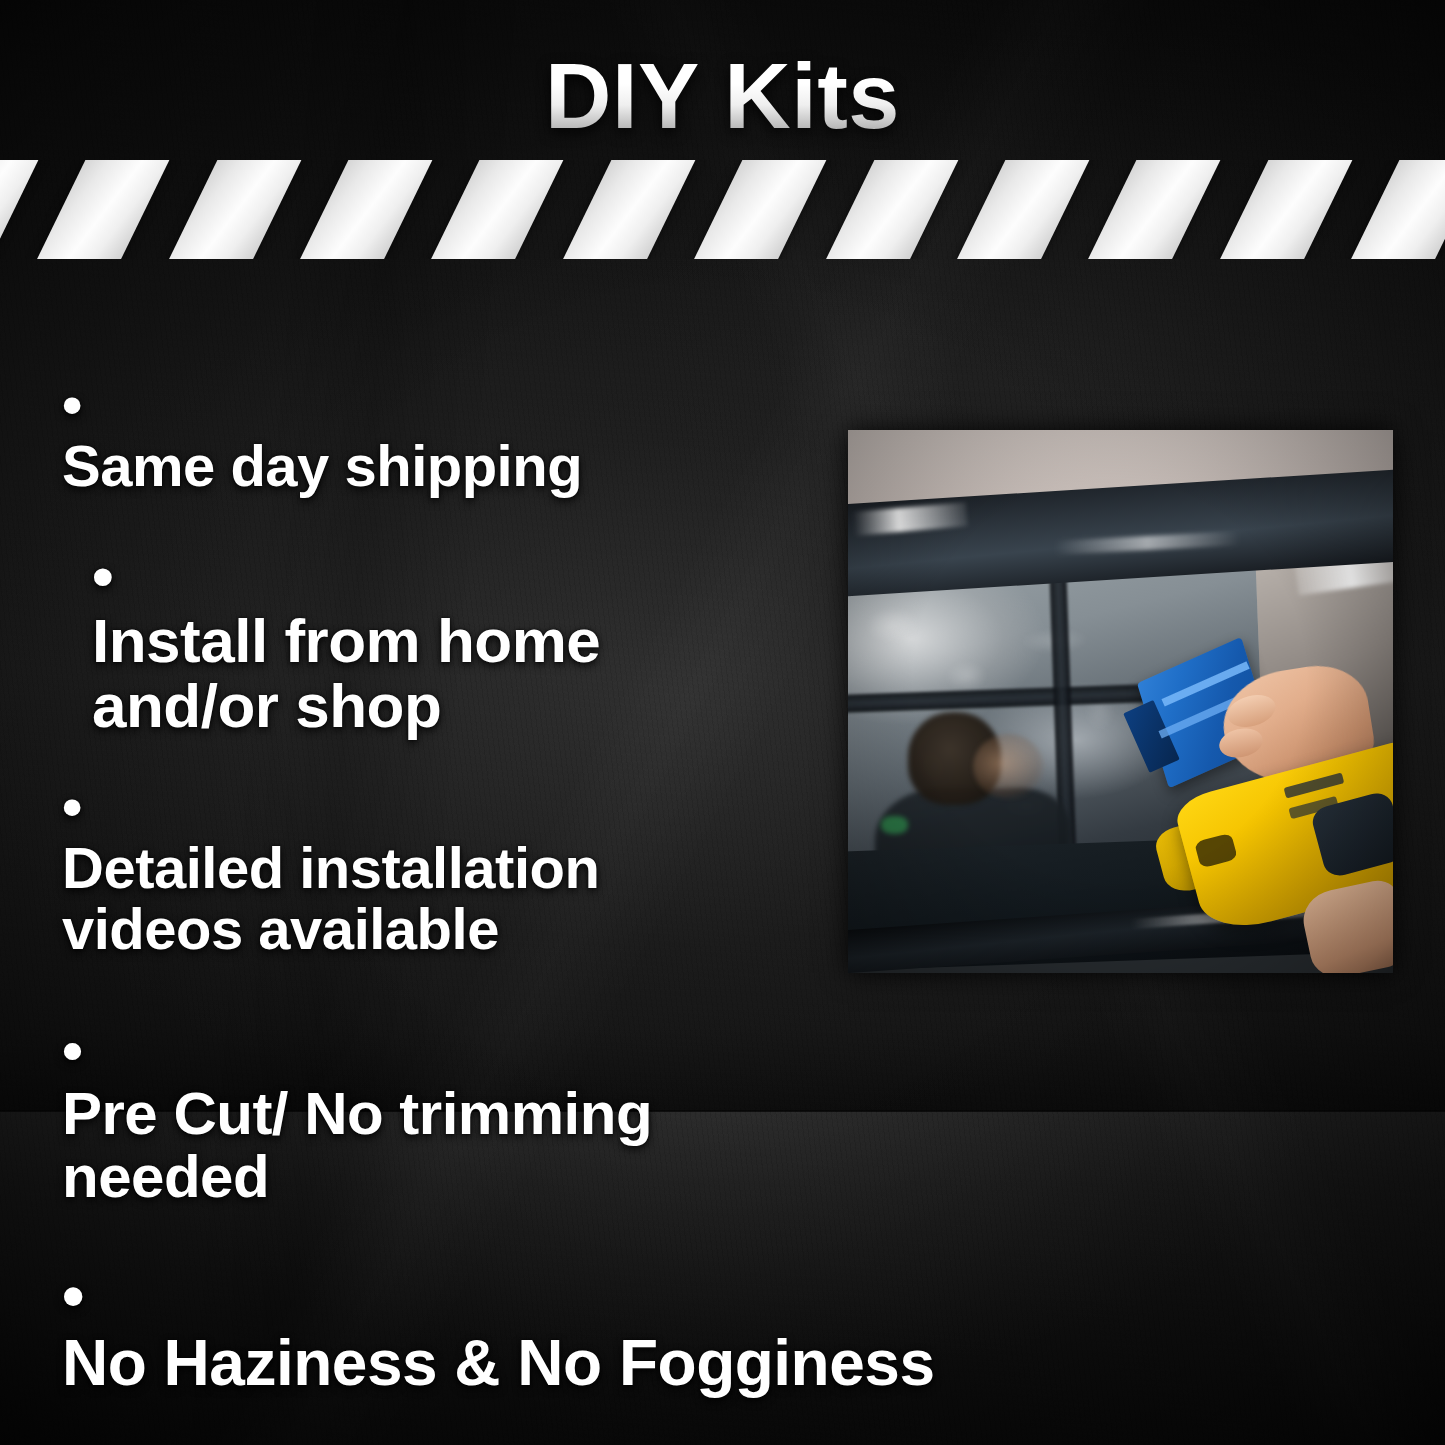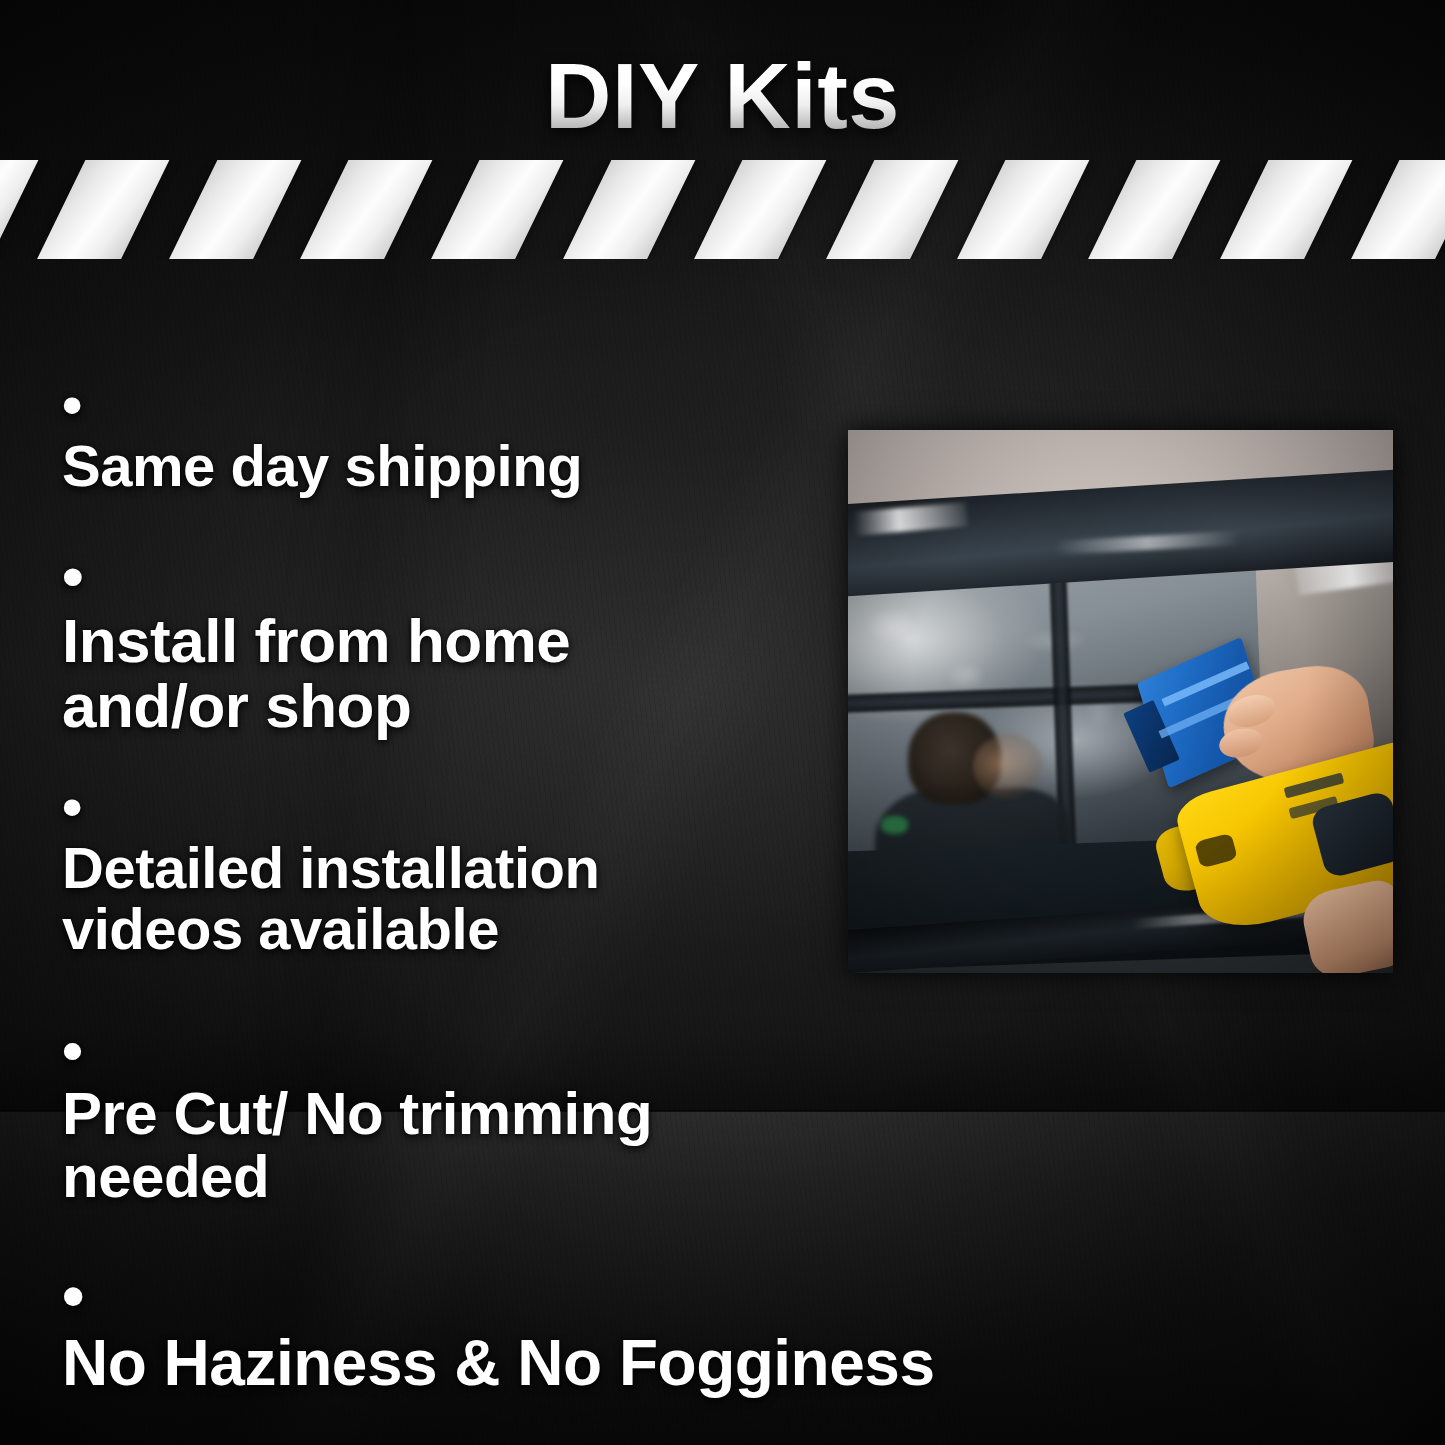--- a/index.html
+++ b/index.html
@@ -86,21 +86,21 @@
     color:#ffffff; font-weight:bold;
     font-family:"Liberation Sans", sans-serif;
     letter-spacing:-.5px;
     text-shadow:0 3px 9px rgba(0,0,0,.9), 0 0 3px rgba(0,0,0,.7);
     line-height:1.05;
     white-space:pre-line;
   }
   .dot{ display:inline-block; }
 
   .b0{ top:314px;  font-size:58px; }
-  .b1{ top:478px;  font-size:62px; }
+  .b1{ top:478px;  font-size:62px;margin-left:30px; }
   .b2{ top:716px;  font-size:58px; }
   .b3{ top:956px;  font-size:60px; }
   .b4{ top:1196px; font-size:64px; }
   .b5{ top:1374px; font-size:54px; }
 
   
   #photo{
     position:absolute; left:848px; top:430px; width:545px; height:543px;
     overflow:hidden; background:#2a2f33;
     box-shadow:0 0 26px rgba(0,0,0,.9);

